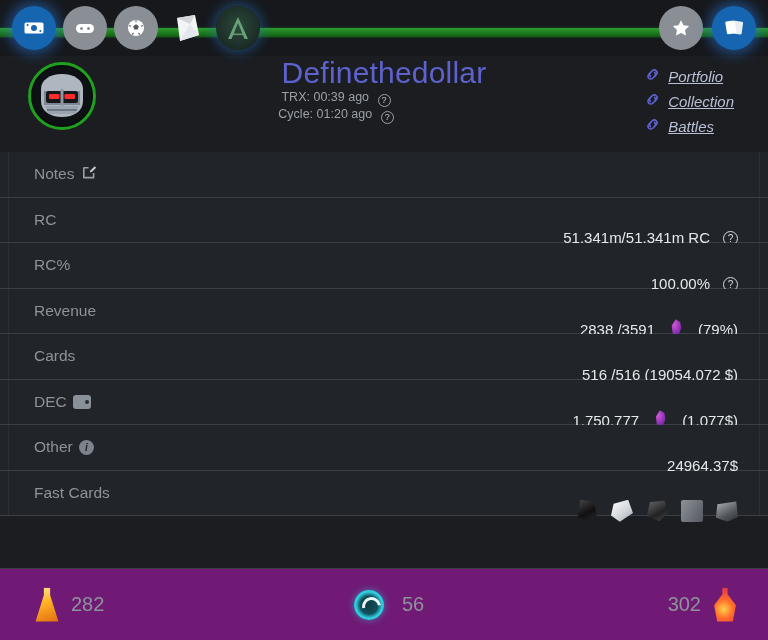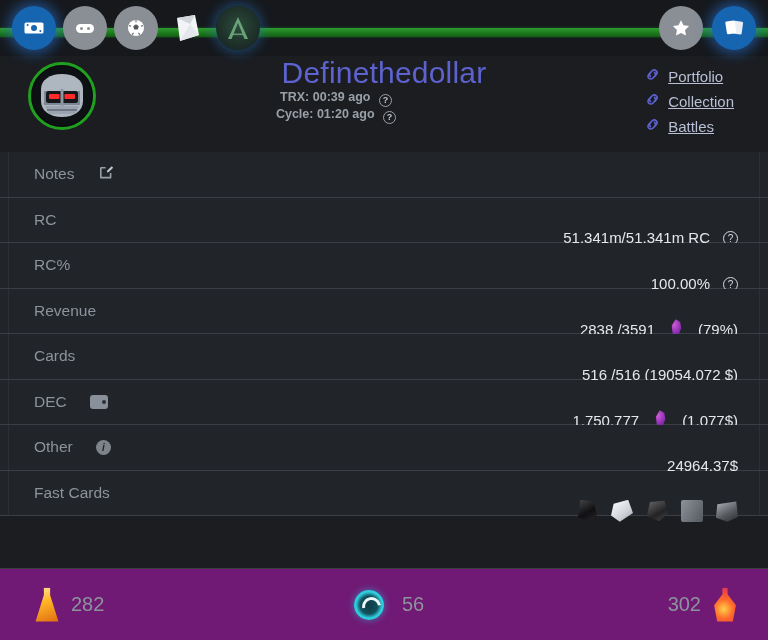--- a/index.html
+++ b/index.html
@@ -52,53 +52,53 @@
     overflow: hidden;
     display: flex; align-items: center; justify-content: center;
   }
   .username {
     position: absolute; top: 0px; left: 0; width: 768px;
     text-align: center;
     font-size: 30px; color: #5d62cf; letter-spacing: .2px;
   }
   .substat {
     position: absolute; left: 0; width: 672px; text-align: center;
-    color: #9aa0a8; font-size: 12.5px; line-height: 17px; font-weight: bold;
+    color: #9aa0a8; font-size: 12.5px; line-height: 17px;
   }
   .substat.l1 { top: 33px; }
   .substat.l2 { top: 50px; }
   .qmark {
     display: inline-block; vertical-align: -2px; margin-left: 5px;
     width: 13px; height: 13px; border-radius: 50%;
     border: 1.3px solid #9aa0a8; color: #c3c8cf;
     font-size: 9px; line-height: 11px; text-align: center;
   }
   .links {
     position: absolute; right: 34px; top: 10px;
     display: flex; flex-direction: column; gap: 5px;
   }
   .link-row {
     display: flex; align-items: center; gap: 7px;
-    color: #b9bfd4; font-size: 15px;
+    color: #b9bfd4; font-size: 15px; font-style: italic;
   }
   .link-row svg { flex: none; }
 
   
   .rows { position: absolute; top: 152px; left: 0; width: 768px; }
   .row {
     position: relative;
     height: 45.5px;
     display: flex; align-items: center; justify-content: space-between;
     padding: 0 30px 0 34px;
     border-bottom: 1px solid #3a3f45;
     background: #212429;
   }
   .row:first-child { border-top: 0; }
   .row .left {
-    display: flex; align-items: center; gap: 23px;
+    display: flex; align-items: center; gap: 6px;
     color: #8d939b; font-size: 15.5px;
   }
   .row .right {
     display: flex; align-items: flex-end; gap: 13px;
     color: #e6e9ec; font-size: 15px; white-space: nowrap; margin-top: 36px;
   }
   .row .right .sub { color: #e6e9ec; }
   .edge-l { position:absolute; left:8px; top:0; width:1px; height:100%; background:#2c3035; }
   .edge-r { position:absolute; right:8px; top:0; width:1px; height:100%; background:#2c3035; }
 

